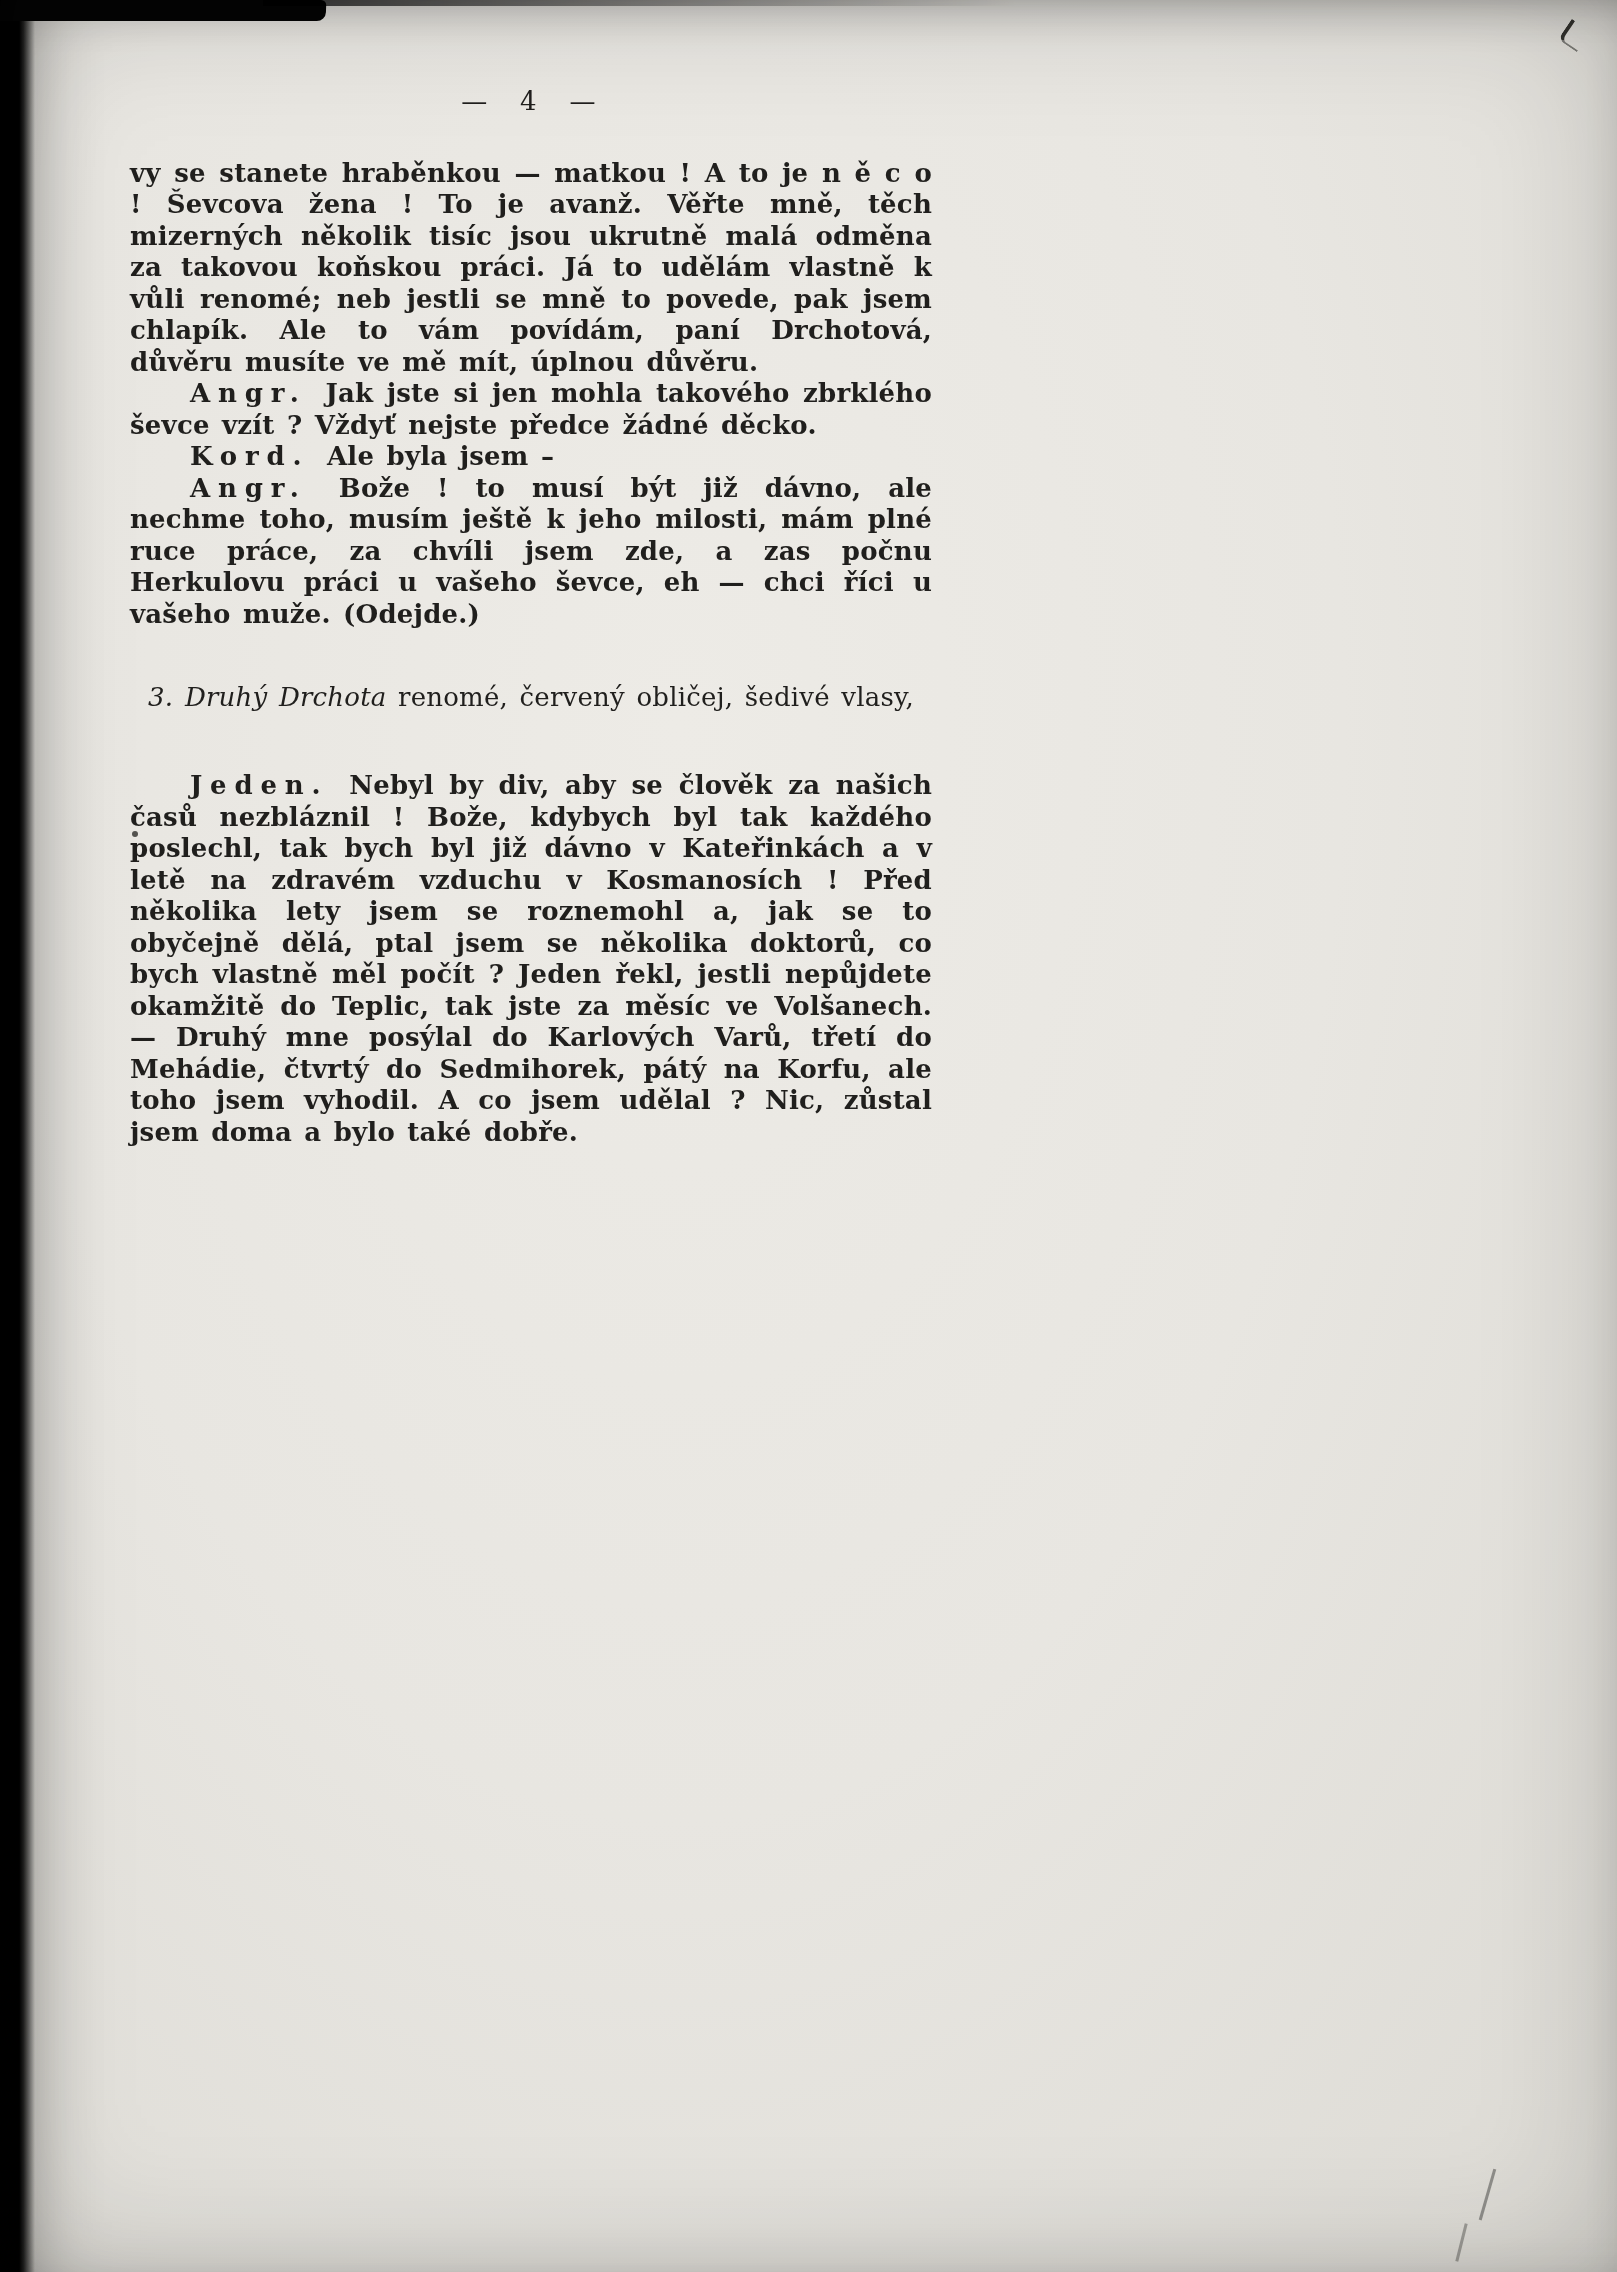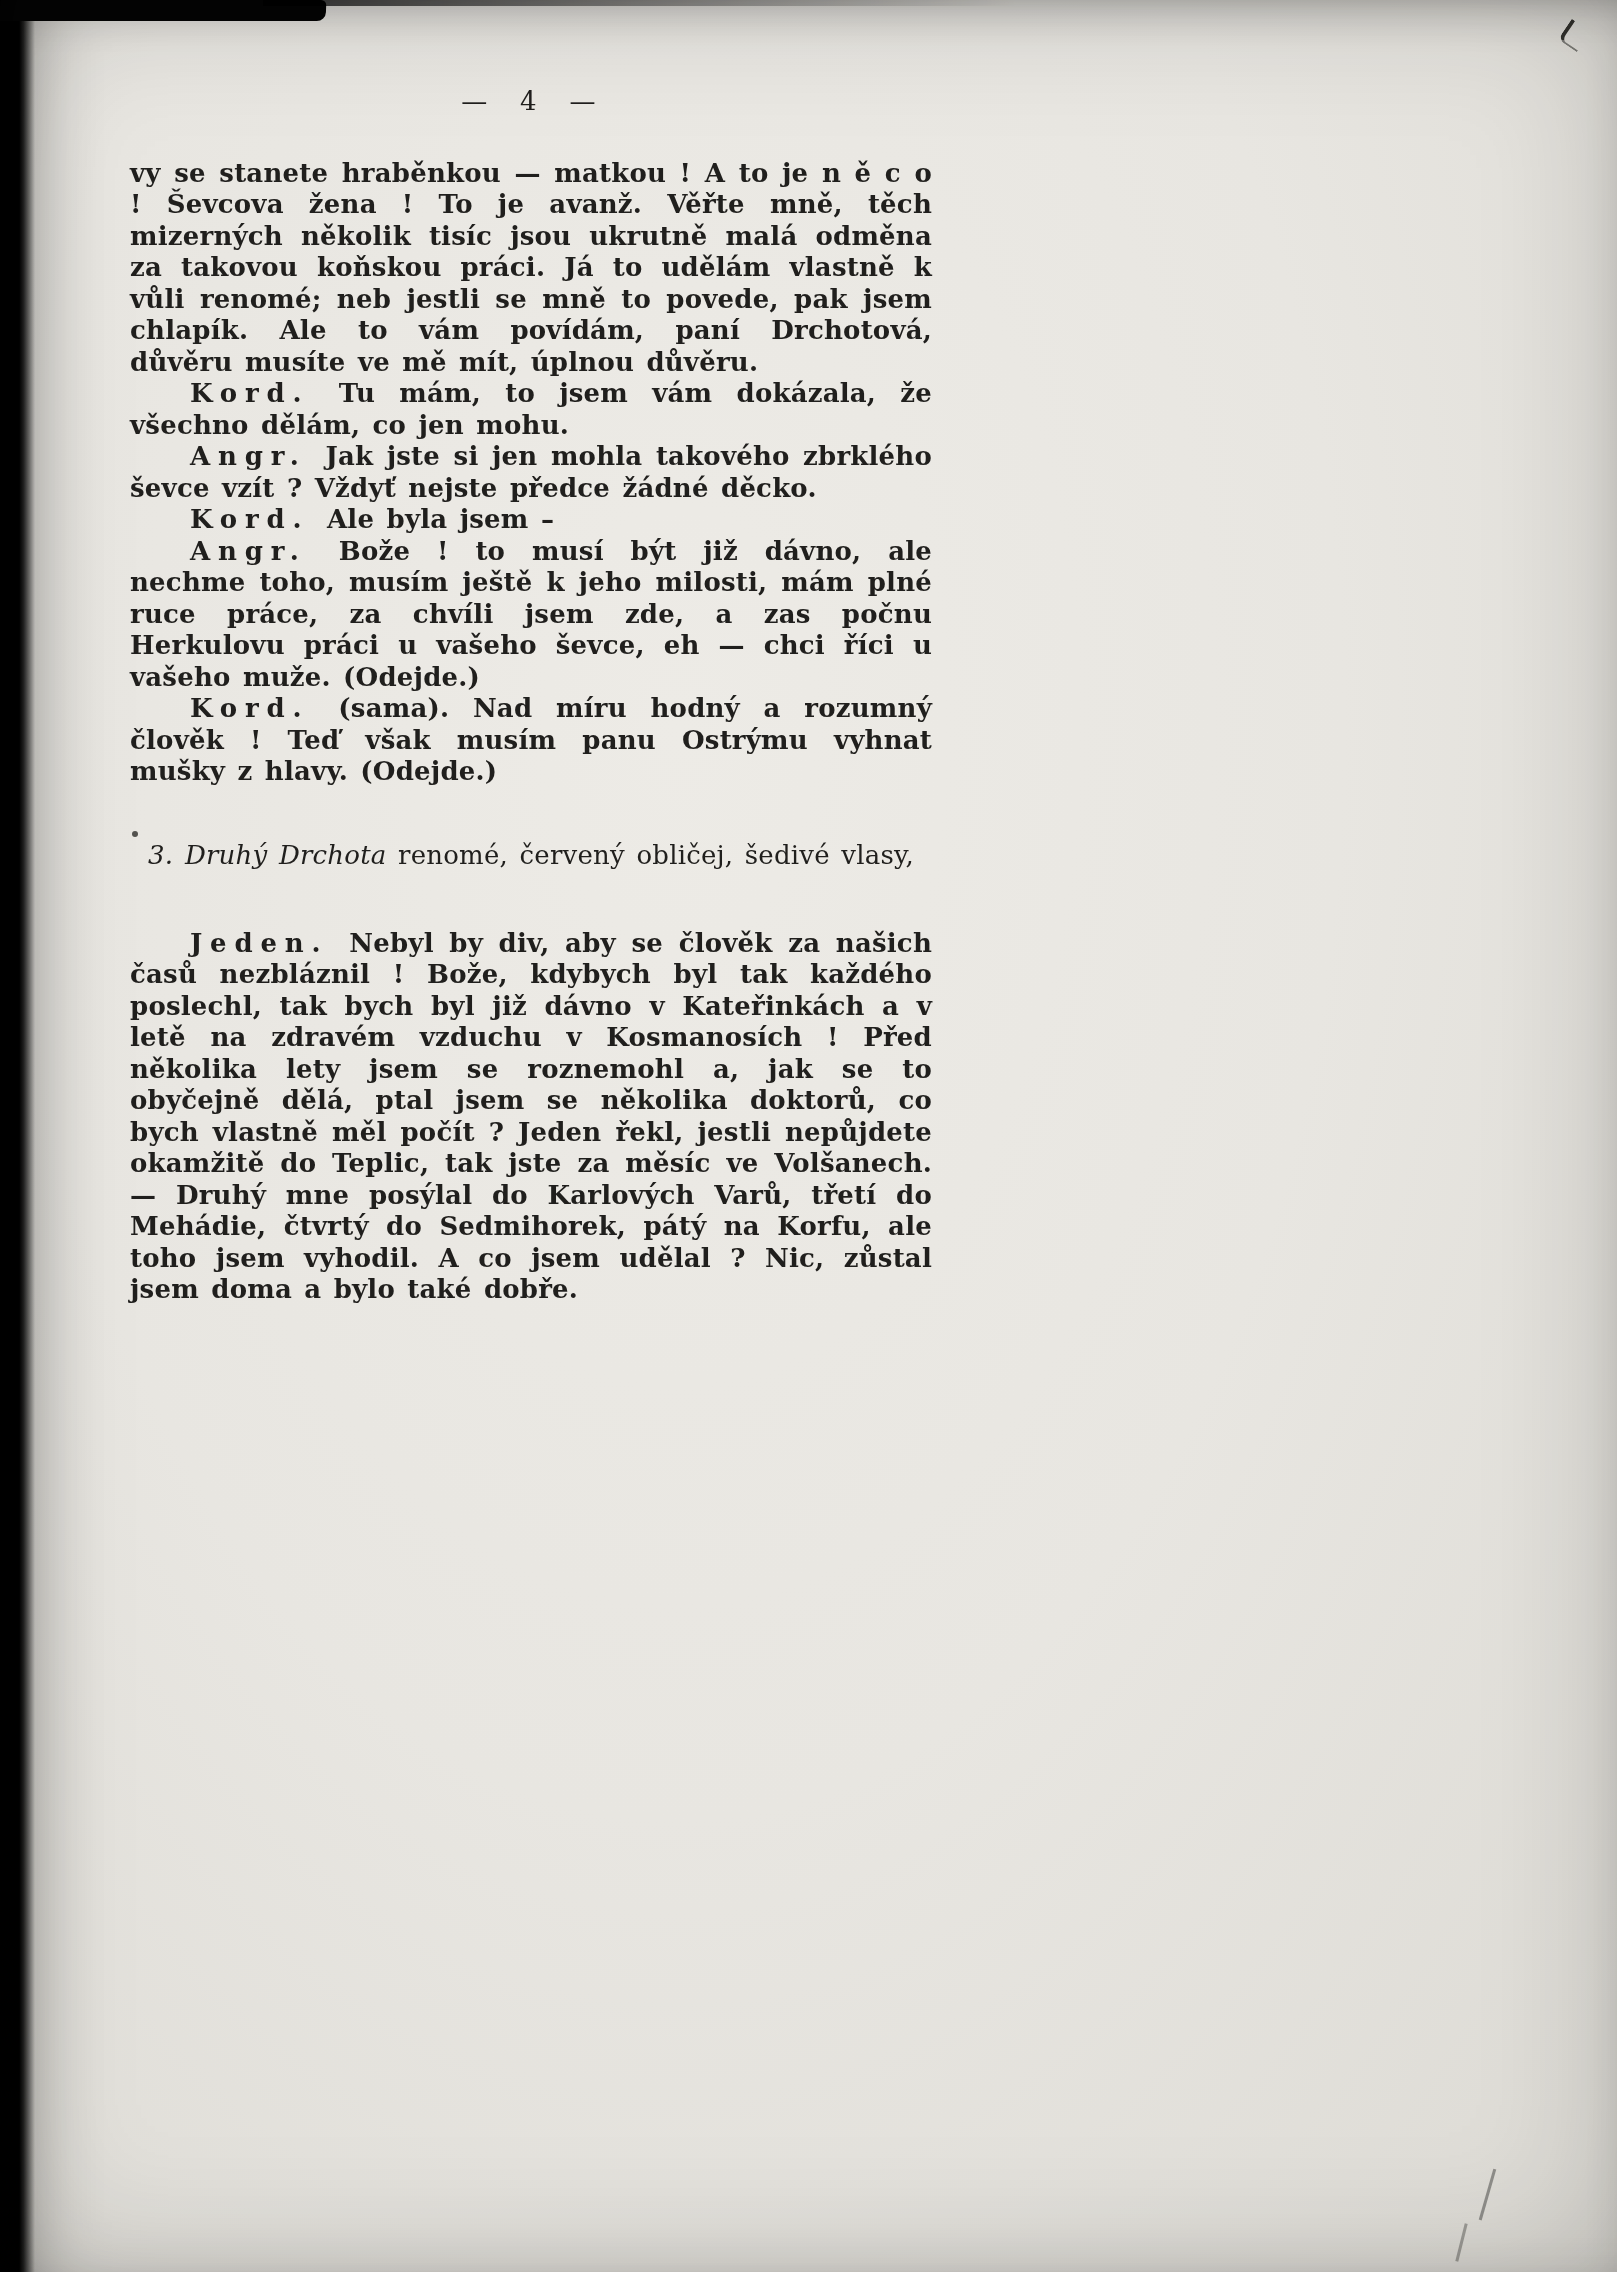--- a/index.html
+++ b/index.html
@@ -86,44 +86,36 @@
 <body>
 
 <div class="scan">
 
   <div class="text-block">
 
     <div class="page-number">— 4 —</div>
 
     <p class="para">vy se stanete hraběnkou — matkou ! A to je n ě c o ! Ševcova žena ! To je avanž. Věřte mně, těch mizerných několik tisíc jsou ukrutně malá odměna za takovou koňskou práci. Já to udělám vlastně k vůli renomé; neb jestli se mně to povede, pak jsem chlapík. Ale to vám povídám, paní Drchotová, důvěru musíte ve mě mít, úplnou důvěru.</p>
 
-    <p class="para dialogue">
-      <span class="speaker">Kord.</span>
-      <span>Tu mám, to jsem vám dokázala, že všechno dělám, co jen mohu.</span>
-    </p>
 
     <p class="para dialogue">
       <span class="speaker">Angr.</span>
       <span>Jak jste si jen mohla takového zbrklého ševce vzít ? Vždyť nejste předce žádné děcko.</span>
     </p>
 
     <p class="para dialogue">
       <span class="speaker">Kord.</span>
       <span>Ale byla jsem –</span>
     </p>
 
     <p class="para dialogue">
       <span class="speaker">Angr.</span>
       <span>Bože ! to musí být již dávno, ale nechme toho, musím ještě k jeho milosti, mám plné ruce práce, za chvíli jsem zde, a zas počnu Herkulovu práci u vašeho ševce, eh — chci říci u vašeho muže. (Odejde.)</span>
     </p>
 
-    <p class="para dialogue">
-      <span class="speaker">Kord.</span>
-      <span>(sama). Nad míru hodný a rozumný člověk ! Teď však musím panu Ostrýmu vyhnat mušky z hlavy. (Odejde.)</span>
-    </p>
 
     <div class="scene-heading">
       <div>
         <span class="italic">3.</span>
         <span class="italic">Druhý Drchota</span>
         <span>renomé, červený obličej, šedivé vlasy,</span>
       </div>
     </div>
 
     <p class="para dialogue">

